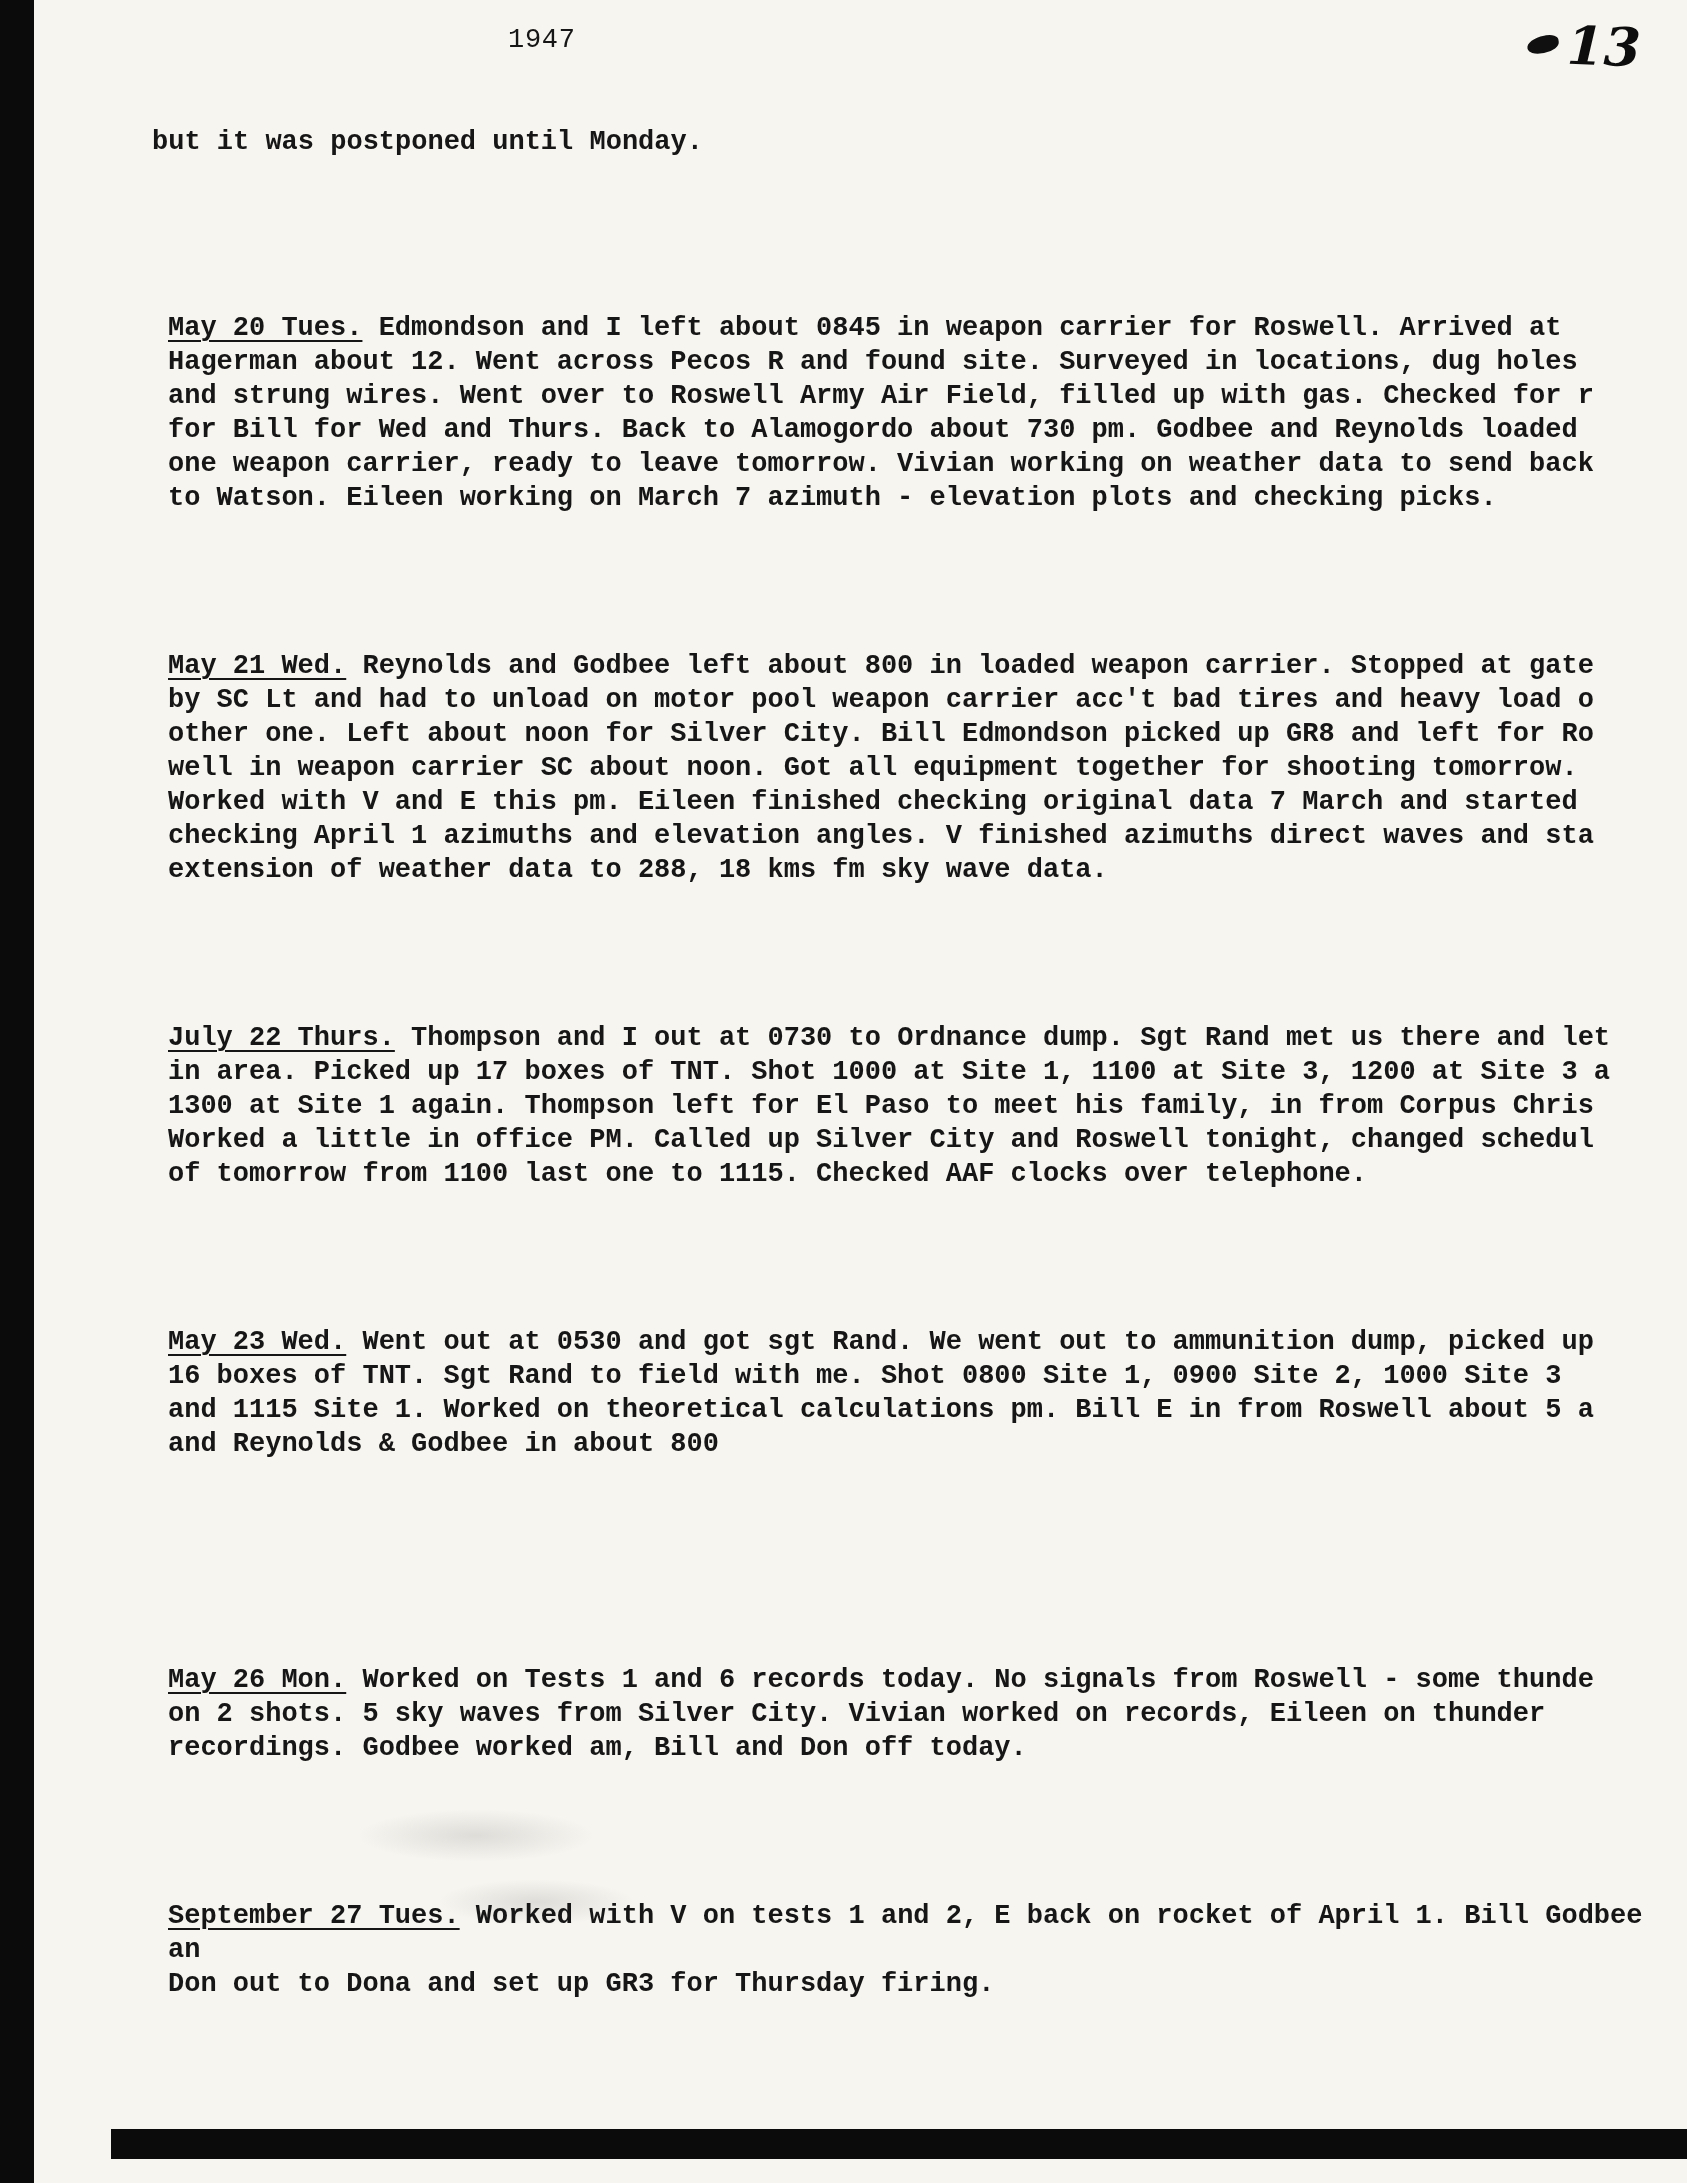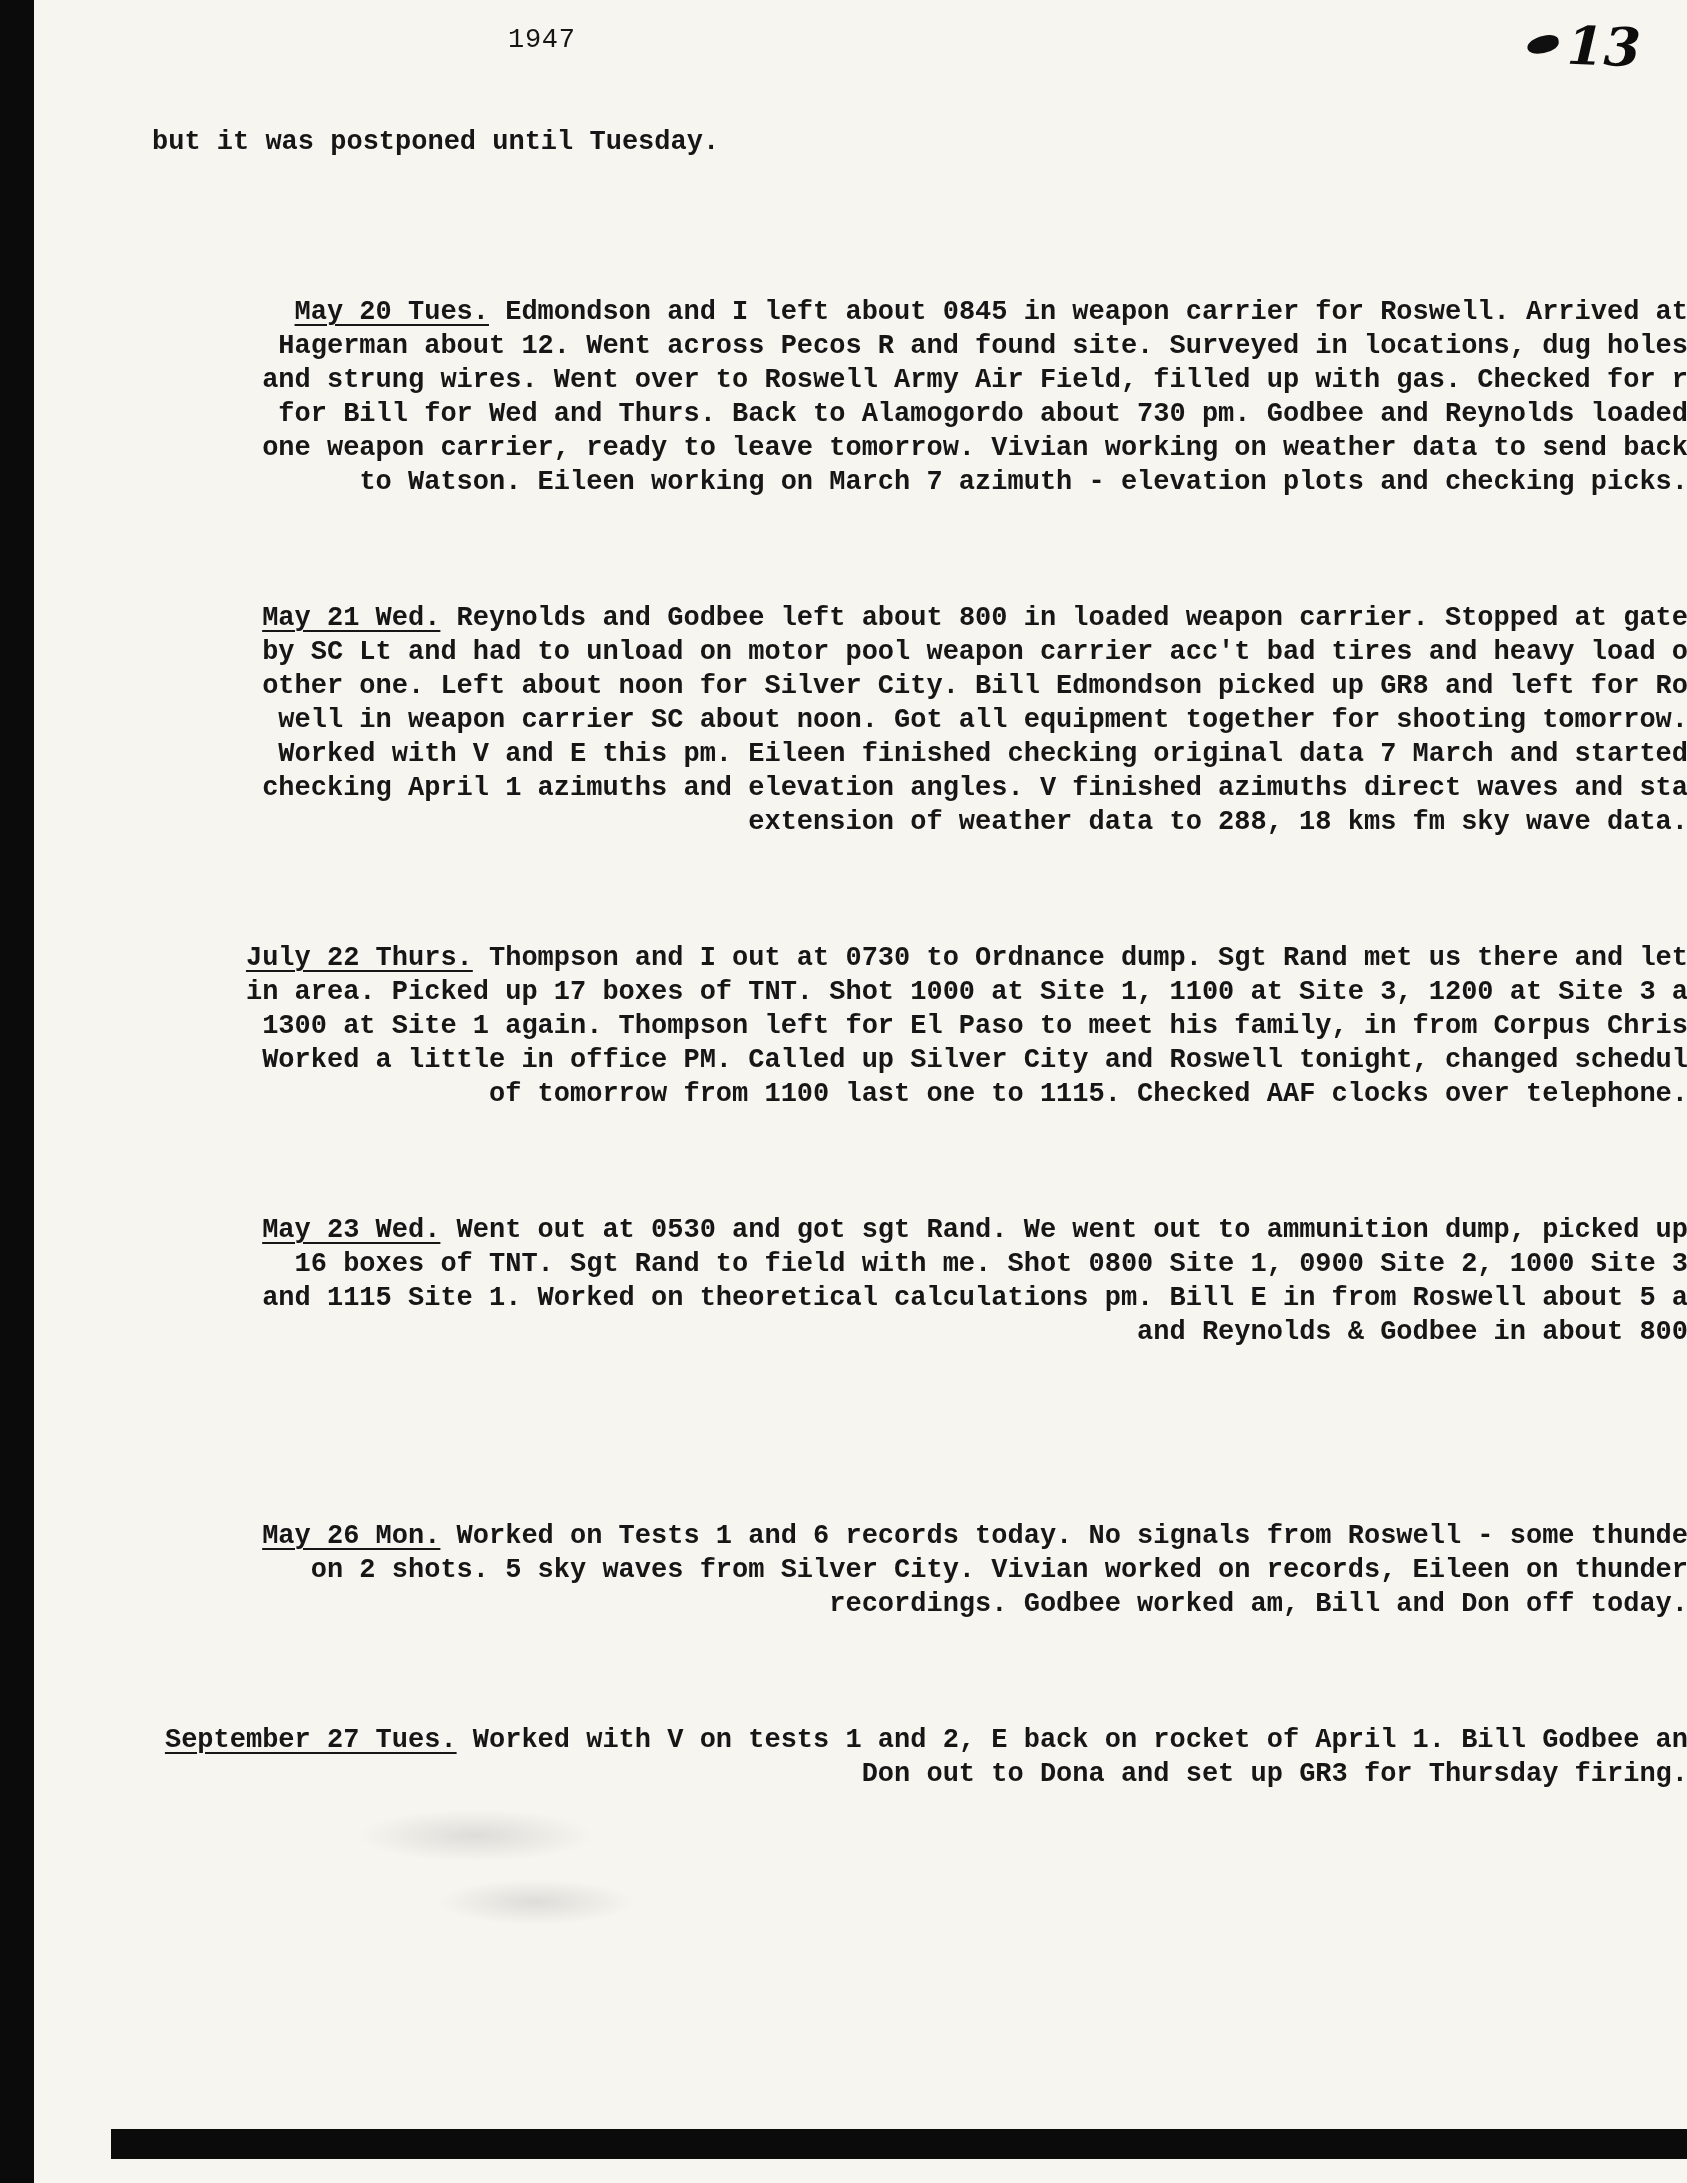--- a/index.html
+++ b/index.html
@@ -65,21 +65,21 @@
     position: absolute;
     left: 152px; top: 57px;
     width: 1536px;
     font-size: 27px;
     font-weight: bold;
     line-height: 34px;
     white-space: pre-wrap;
     word-break: keep-all;
   }
   .intro-line { margin: 0; }
-  .entry { margin: 0; text-align: right; }
+  .entry { margin: 16px; }
   .entry-date {
     text-decoration: underline;
     text-decoration-thickness: 2.3px;
     text-underline-offset: 5.3px;
   }
 </style>
 </head>
 <body>
 
 <div class="page">
@@ -89,21 +89,21 @@
   <div class="smudge smudge-1"></div>
   <div class="smudge smudge-2"></div>
 
   <div class="year">1947</div>
 
   <div class="page-number-wrap">
     <span class="ink-mark"></span><span class="page-number">13</span>
   </div>
 
   <div class="text-block">
-    <p class="intro-line">but it was postponed until Tuesday.</p>
+    <p class="intro-line">but it was postponed until Monday.</p>
     <div id="entries">
   <p class="entry"><span class="entry-date">May 20 Tues.</span><span class="entry-text"> Edmondson and I left about 0845 in weapon carrier for Roswell. Arrived at
 Hagerman about 12. Went across Pecos R and found site. Surveyed in locations, dug holes
 and strung wires. Went over to Roswell Army Air Field, filled up with gas. Checked for r
 for Bill for Wed and Thurs. Back to Alamogordo about 730 pm. Godbee and Reynolds loaded
 one weapon carrier, ready to leave tomorrow. Vivian working on weather data to send back
 to Watson. Eileen working on March 7 azimuth - elevation plots and checking picks.</span></p>
 
   <p class="entry"><span class="entry-date">May 21 Wed.</span><span class="entry-text"> Reynolds and Godbee left about 800 in loaded weapon carrier. Stopped at gate
 by SC Lt and had to unload on motor pool weapon carrier acc't bad tires and heavy load o

